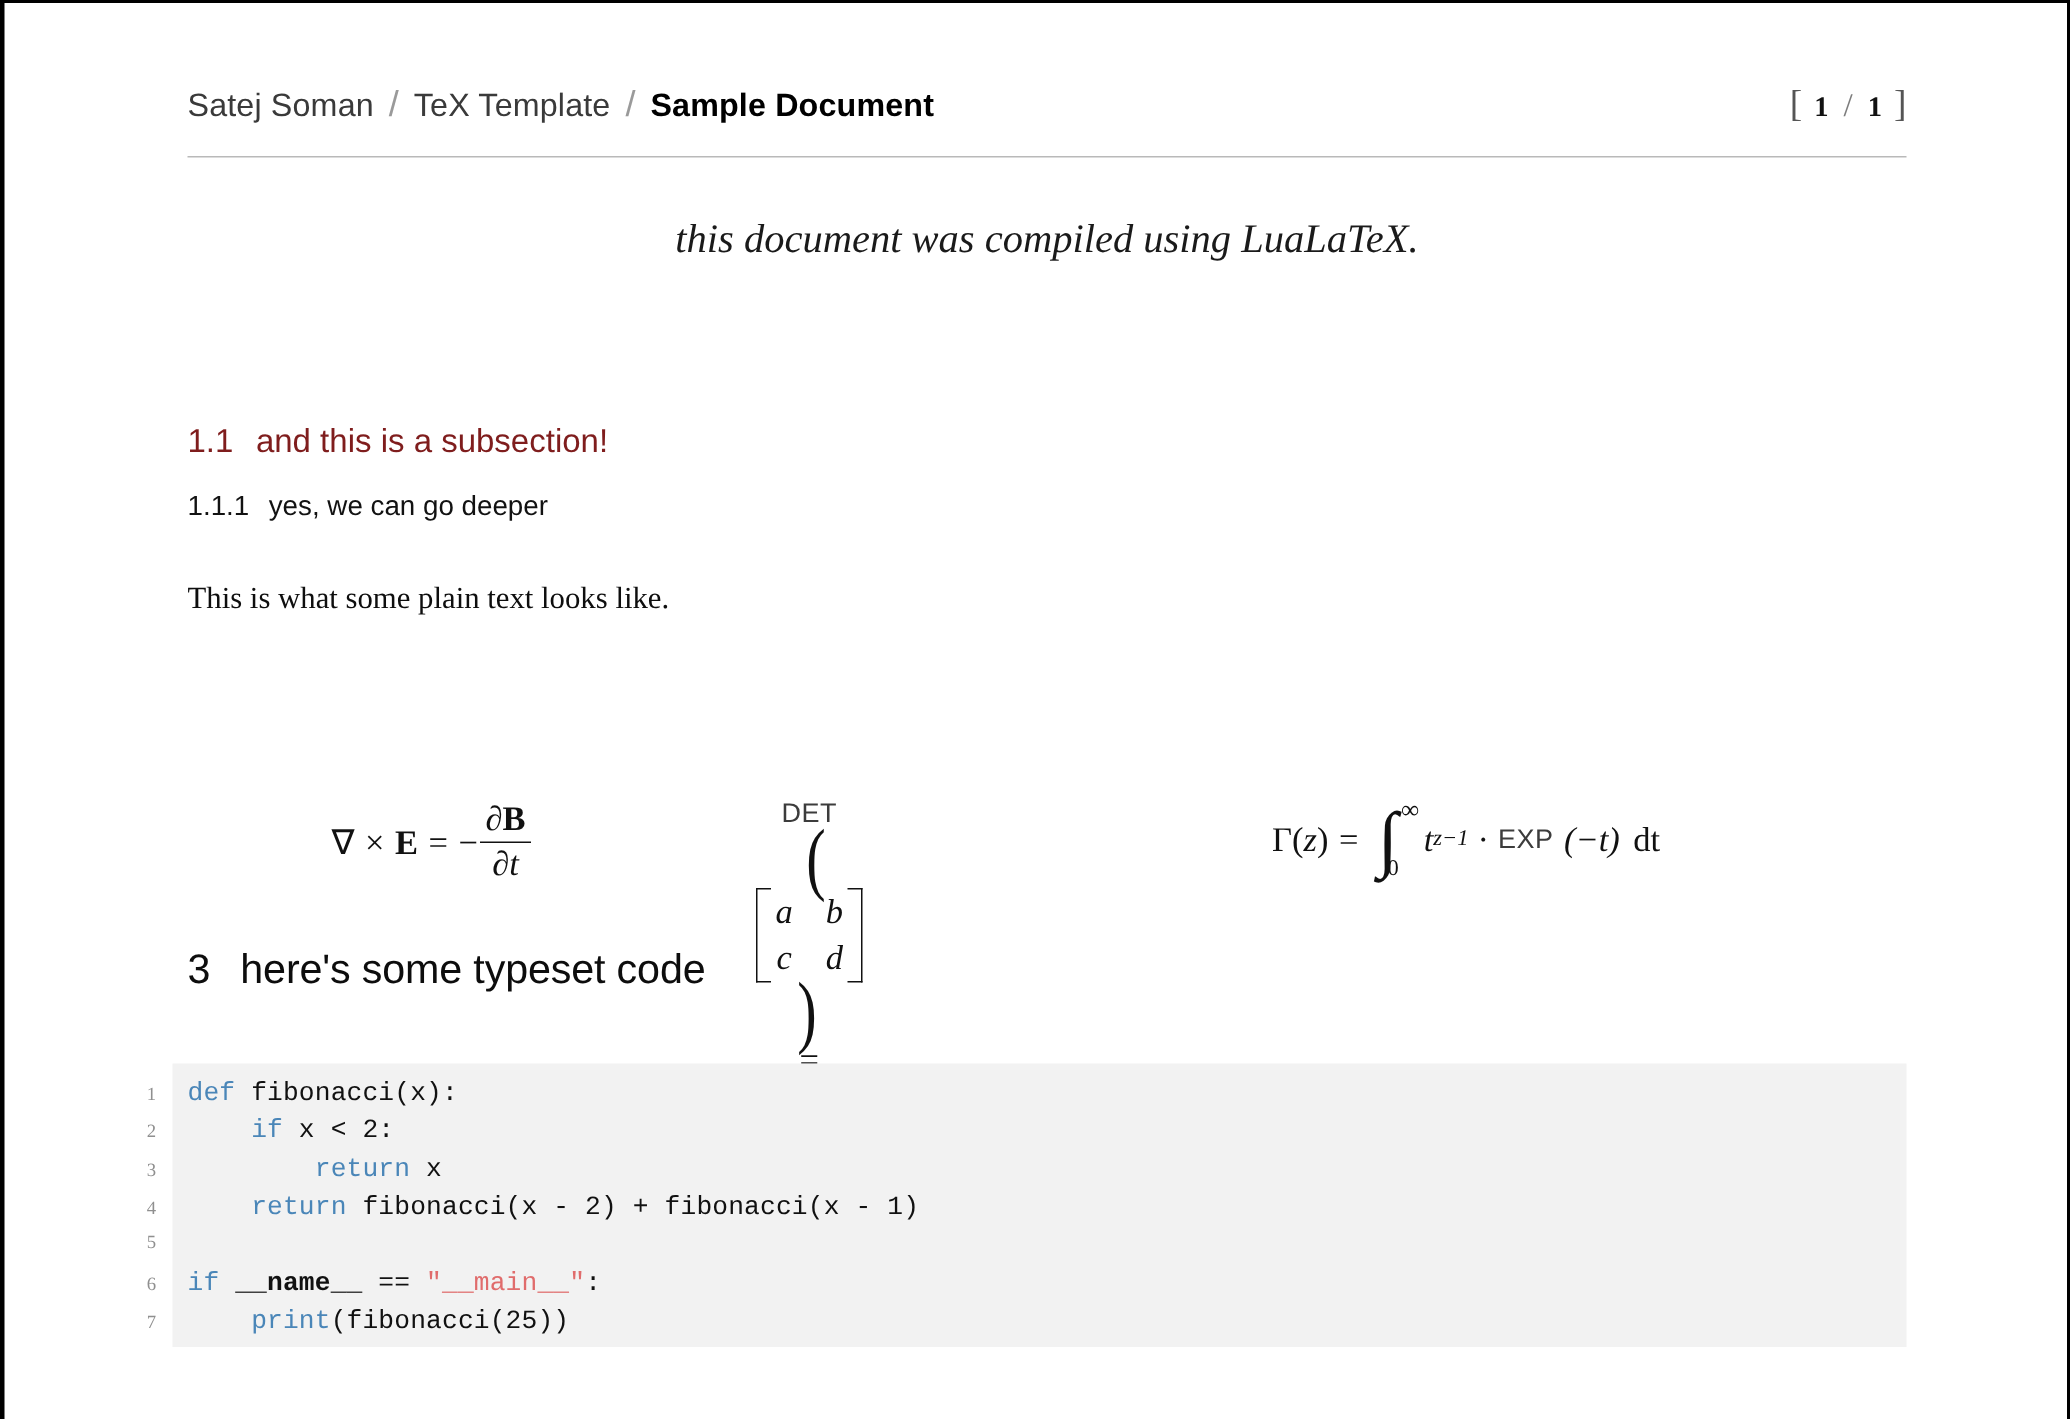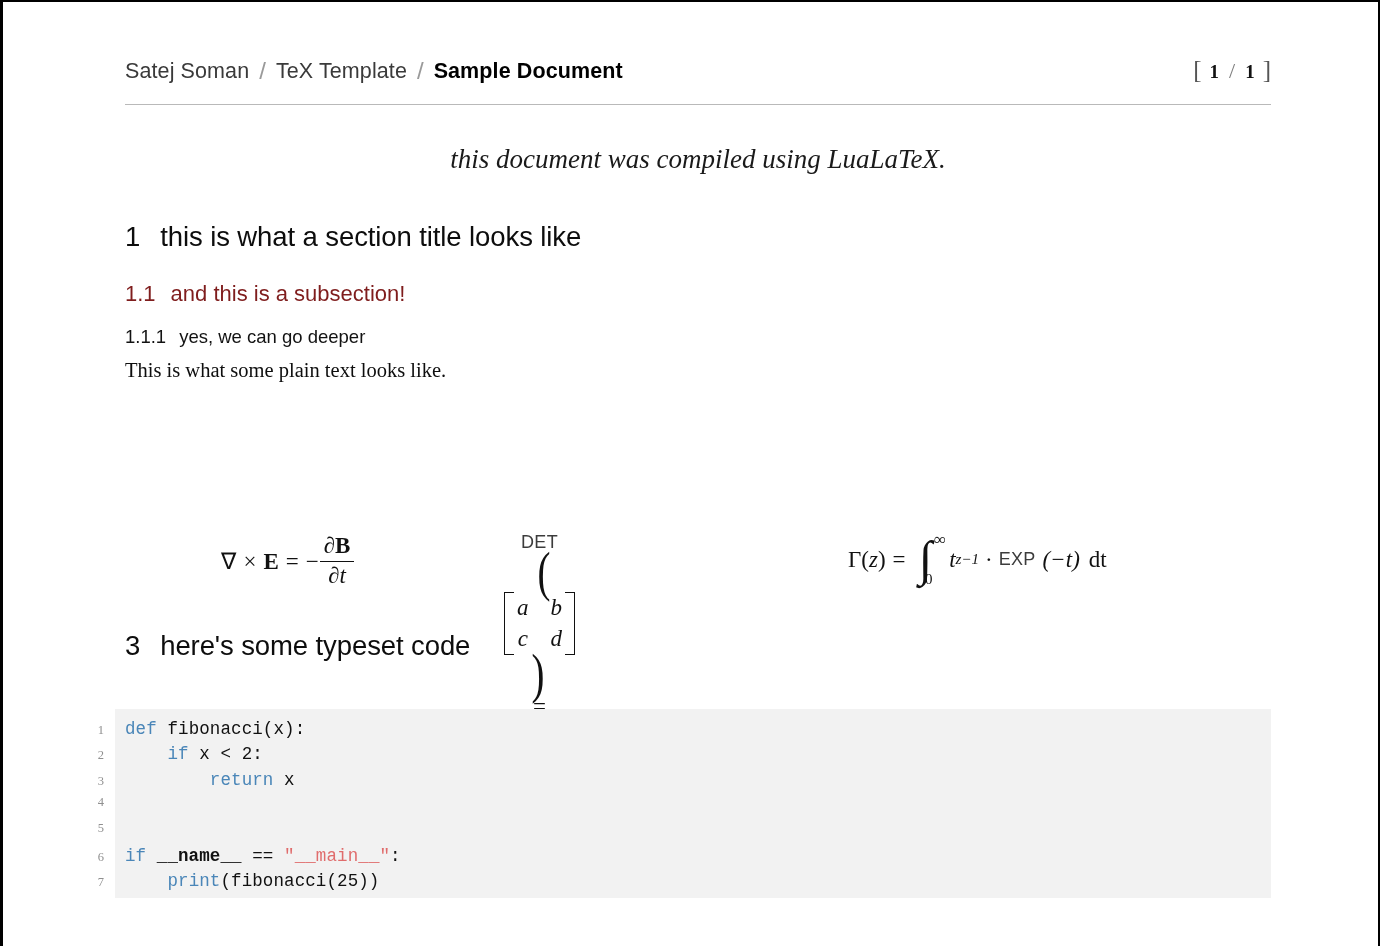--- a/index.html
+++ b/index.html
@@ -316,33 +316,30 @@
       <span class="num">1</span>
       <span class="slash">/</span>
       <span class="num">1</span>
       <span class="brk">]</span>
     </div>
   </div>
   <div class="headrule"></div>
 
   <div class="subtitle">this document was compiled using LuaLaTeX.</div>
 
-  <div class="sec sec-h1" style="left:122px; top:219px;">
-    <span class="num">1</span><span>this is what a section title looks like</span>
-  </div>
 
   <div class="sec sec-h2" style="left:122px; top:279px;">
     <span class="num">1.1</span><span>and this is a subsection!</span>
   </div>
 
   <div class="sec sec-h3" style="left:122px; top:324px;">
     <span class="num">1.1.1</span><span>yes, we can go deeper</span>
   </div>
 
-  <div class="bodytext" style="left:122px; top:357px;">This is what some plain text looks like.</div>
+  <div class="bodytext" style="left:122px; top:386px;">This is what some plain text looks like.</div>
 
 
   <div class="mathrow">
 
     <div class="eq" style="left:96px; top:26px;">
       <span>∇</span>
       <span class="op">×</span>
       <span class="mbf">E</span>
       <span class="op">=</span>
       <span>−</span>
@@ -409,20 +406,21 @@
         <div class="cline">
           <span class="lnum">2</span>
           <span class="ctext"><span>    </span><span class="kw">if </span><span>x &lt; 2:</span></span>
         </div>
         <div class="cline">
           <span class="lnum">3</span>
           <span class="ctext"><span>        </span><span class="kw">return </span><span>x</span></span>
         </div>
         <div class="cline">
           <span class="lnum">4</span>
+          <span class="ctext"><span>    </span><span class="kw">return </span><span>fibonacci(x - 2) + fibonacci(x - 1)</span></span>
         </div>
         <div class="cline">
           <span class="lnum">5</span>
           <span class="ctext"><span></span></span>
         </div>
         <div class="cline">
           <span class="lnum">6</span>
           <span class="ctext"><span class="kw">if </span><span class="bld">__name__</span><span> == </span><span class="str">"__main__"</span><span>:</span></span>
         </div>
         <div class="cline">

